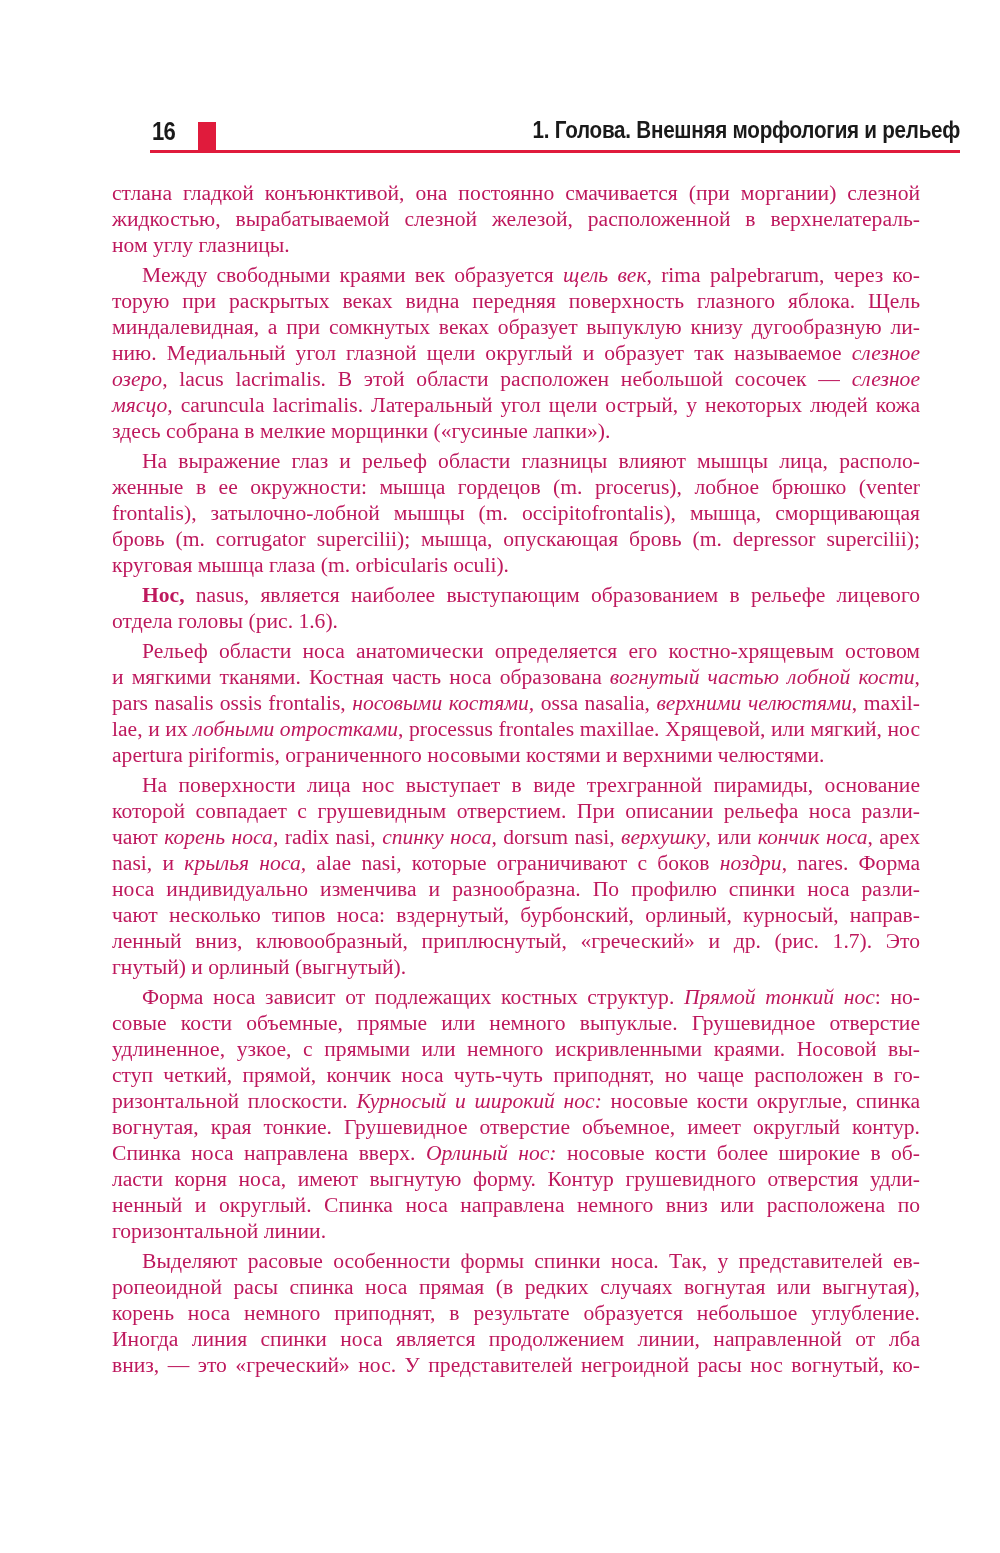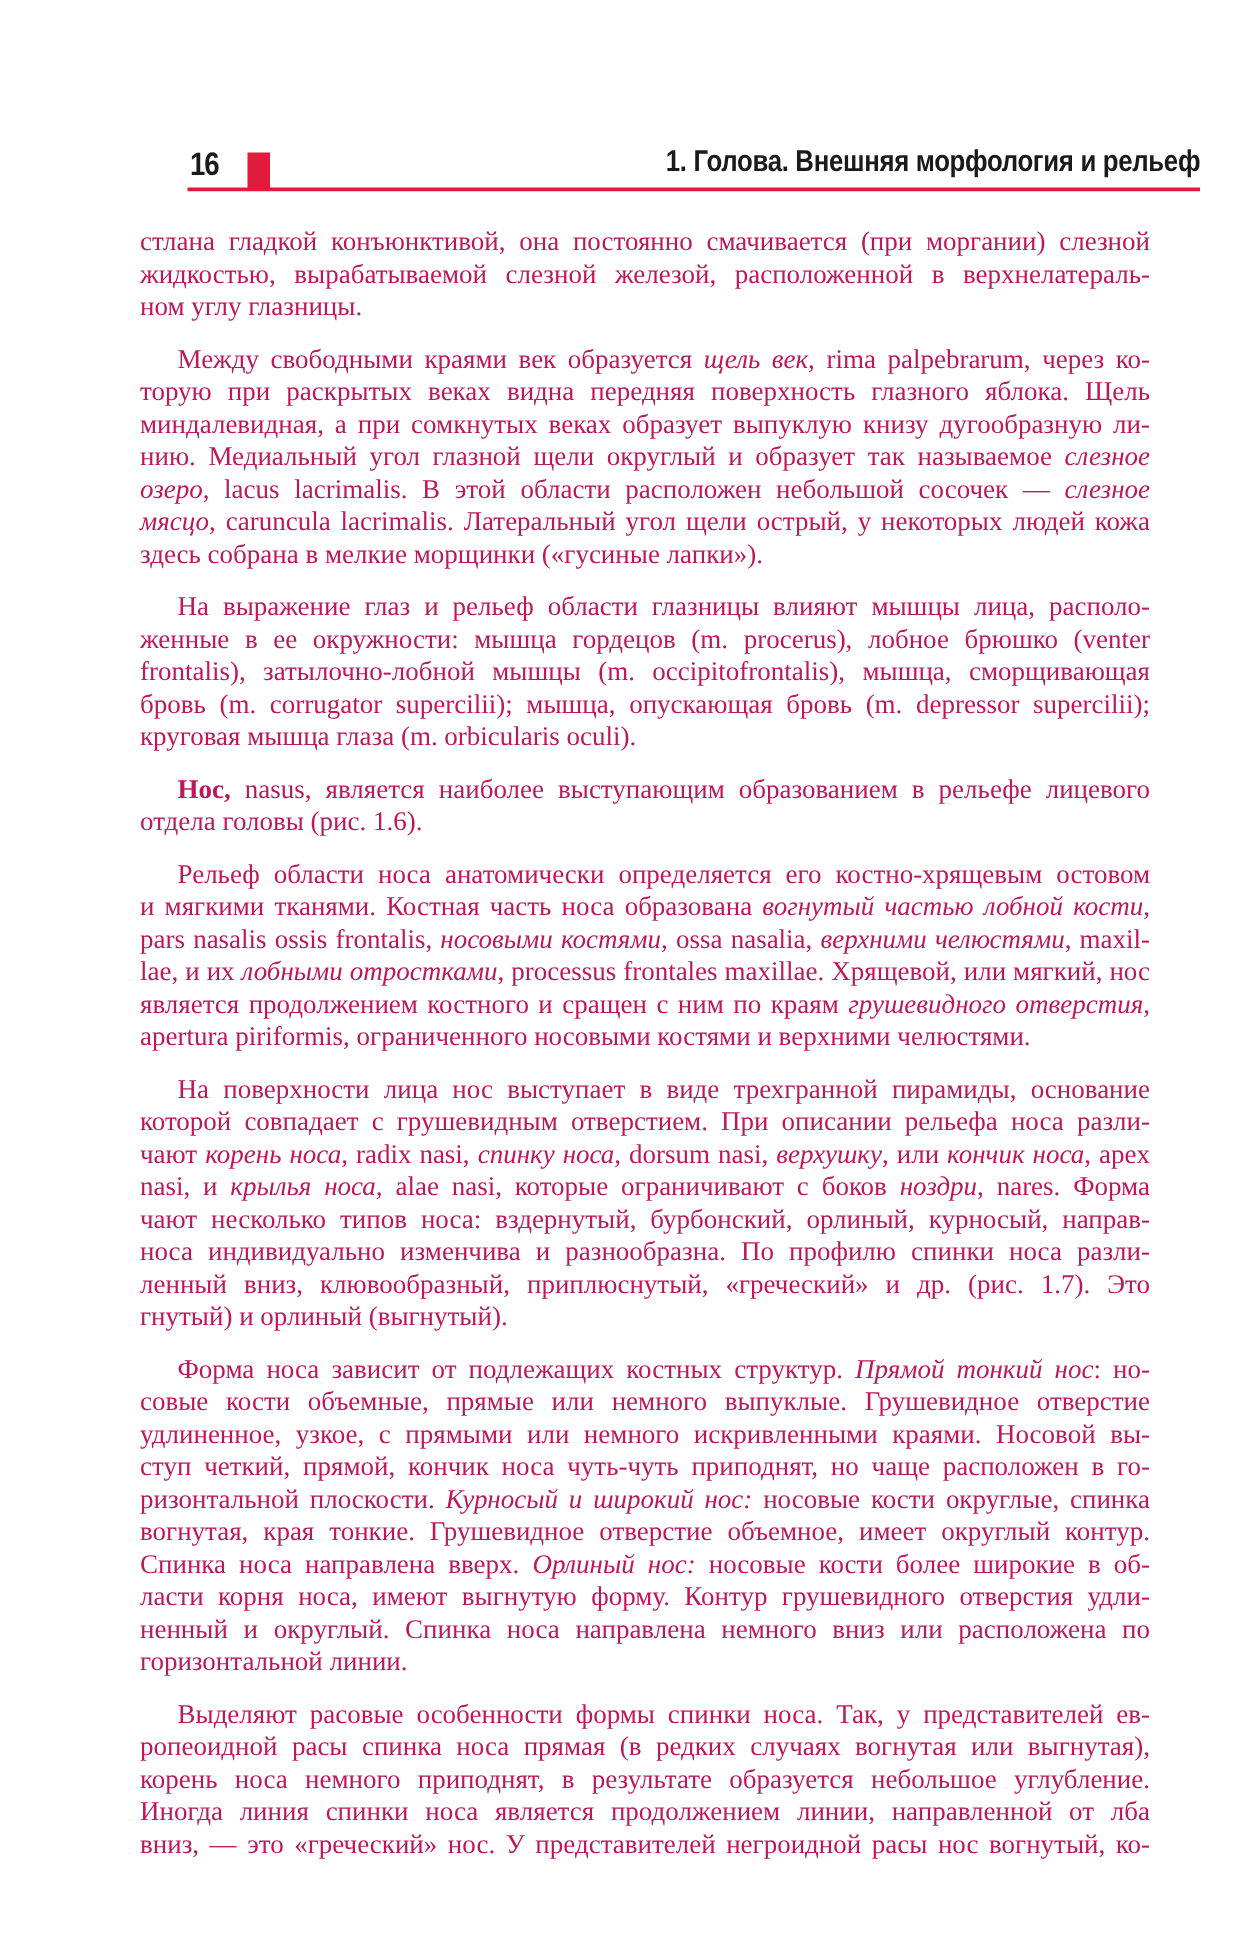--- a/index.html
+++ b/index.html
@@ -18,21 +18,21 @@
       font-family: "Liberation Sans", sans-serif; font-weight: bold;
       font-size: 24px; color: #1a1a1a; white-space: nowrap;
       transform: scaleX(0.86); transform-origin: right top; letter-spacing: -0.3px;
     }
     .body-text {
       position: absolute; left: 112px; top: 180px; width: 808px;
       font-family: "Liberation Serif", serif; font-size: 21.6px; line-height: 26px;
       color: #be185d; text-align: justify; hyphens: manual;
     }
     .body-text p { margin: 0; text-indent: 0; }
-    .body-text .gap { margin-top: 16px; }
+    .body-text .gap { margin-top: 4px; }
     em { font-style: italic; }
     b { font-weight: bold; }
     .line { display: block; text-align: justify; text-align-last: justify; white-space: nowrap; }
     .line.last { text-align-last: left; }
   </style>
 </head>
 <body>
 
 <div class="page-header">
   <span class="page-number">16</span>
@@ -65,30 +65,29 @@
     </p>
     <p class="gap">
       <span class="line" style="text-indent: 30px;"><b>Нос,</b><span> nasus, является наиболее выступающим образованием в рельефе лицевого</span></span>
       <span class="line last"><span>отдела головы (рис. 1.6).</span></span>
     </p>
     <p class="gap">
       <span class="line" style="text-indent: 30px;"><span>Рельеф области носа анатомически определяется его костно-хрящевым остовом</span></span>
       <span class="line"><span>и мягкими тканями. Костная часть носа образована </span><em>вогнутый частью лобной кости</em><span>,</span></span>
       <span class="line"><span>pars nasalis ossis frontalis, </span><em>носовыми костями,</em><span> ossa nasalia, </span><em>верхними челюстями</em><span>, maxil-</span></span>
       <span class="line"><span>lae, и их </span><em>лобными отростками</em><span>, processus frontales maxillae. Хрящевой, или мягкий, нос</span></span>
-      <span class="line"><span>является продолжением костного и сращен с ним по краям </span><em>грушевидного отверстия</em><span>,</span></span>
       <span class="line last"><span>apertura piriformis, ограниченного носовыми костями и верхними челюстями.</span></span>
     </p>
     <p class="gap">
       <span class="line" style="text-indent: 30px;"><span>На поверхности лица нос выступает в виде трехгранной пирамиды, основание</span></span>
       <span class="line"><span>которой совпадает с грушевидным отверстием. При описании рельефа носа разли-</span></span>
       <span class="line"><span>чают </span><em>корень носа,</em><span> radix nasi, </span><em>спинку носа,</em><span> dorsum nasi, </span><em>верхушку</em><span>, или </span><em>кончик носа</em><span>, apex</span></span>
       <span class="line"><span>nasi, и </span><em>крылья носа,</em><span> alae nasi, которые ограничивают с боков </span><em>ноздри</em><span>, nares. Форма</span></span>
+      <span class="line"><span>носа индивидуально изменчива и разнообразна. По профилю спинки носа разли-</span></span>
       <span class="line"><span>чают несколько типов носа: вздернутый, бурбонский, орлиный, курносый, направ-</span></span>
-      <span class="line"><span>носа индивидуально изменчива и разнообразна. По профилю спинки носа разли-</span></span>
       <span class="line"><span>ленный вниз, клювообразный, приплюснутый, «греческий» и др. (рис. 1.7). Это</span></span>
       <span class="line last"><span>гнутый) и орлиный (выгнутый).</span></span>
     </p>
     <p class="gap">
       <span class="line" style="text-indent: 30px;"><span>Форма носа зависит от подлежащих костных структур. </span><em>Прямой тонкий нос</em><span>: но-</span></span>
       <span class="line"><span>совые кости объемные, прямые или немного выпуклые. Грушевидное отверстие</span></span>
       <span class="line"><span>удлиненное, узкое, с прямыми или немного искривленными краями. Носовой вы-</span></span>
       <span class="line"><span>ступ четкий, прямой, кончик носа чуть-чуть приподнят, но чаще расположен в го-</span></span>
       <span class="line"><span>ризонтальной плоскости. </span><em>Курносый и широкий нос:</em><span> носовые кости округлые, спинка</span></span>
       <span class="line"><span>вогнутая, края тонкие. Грушевидное отверстие объемное, имеет округлый контур.</span></span>

